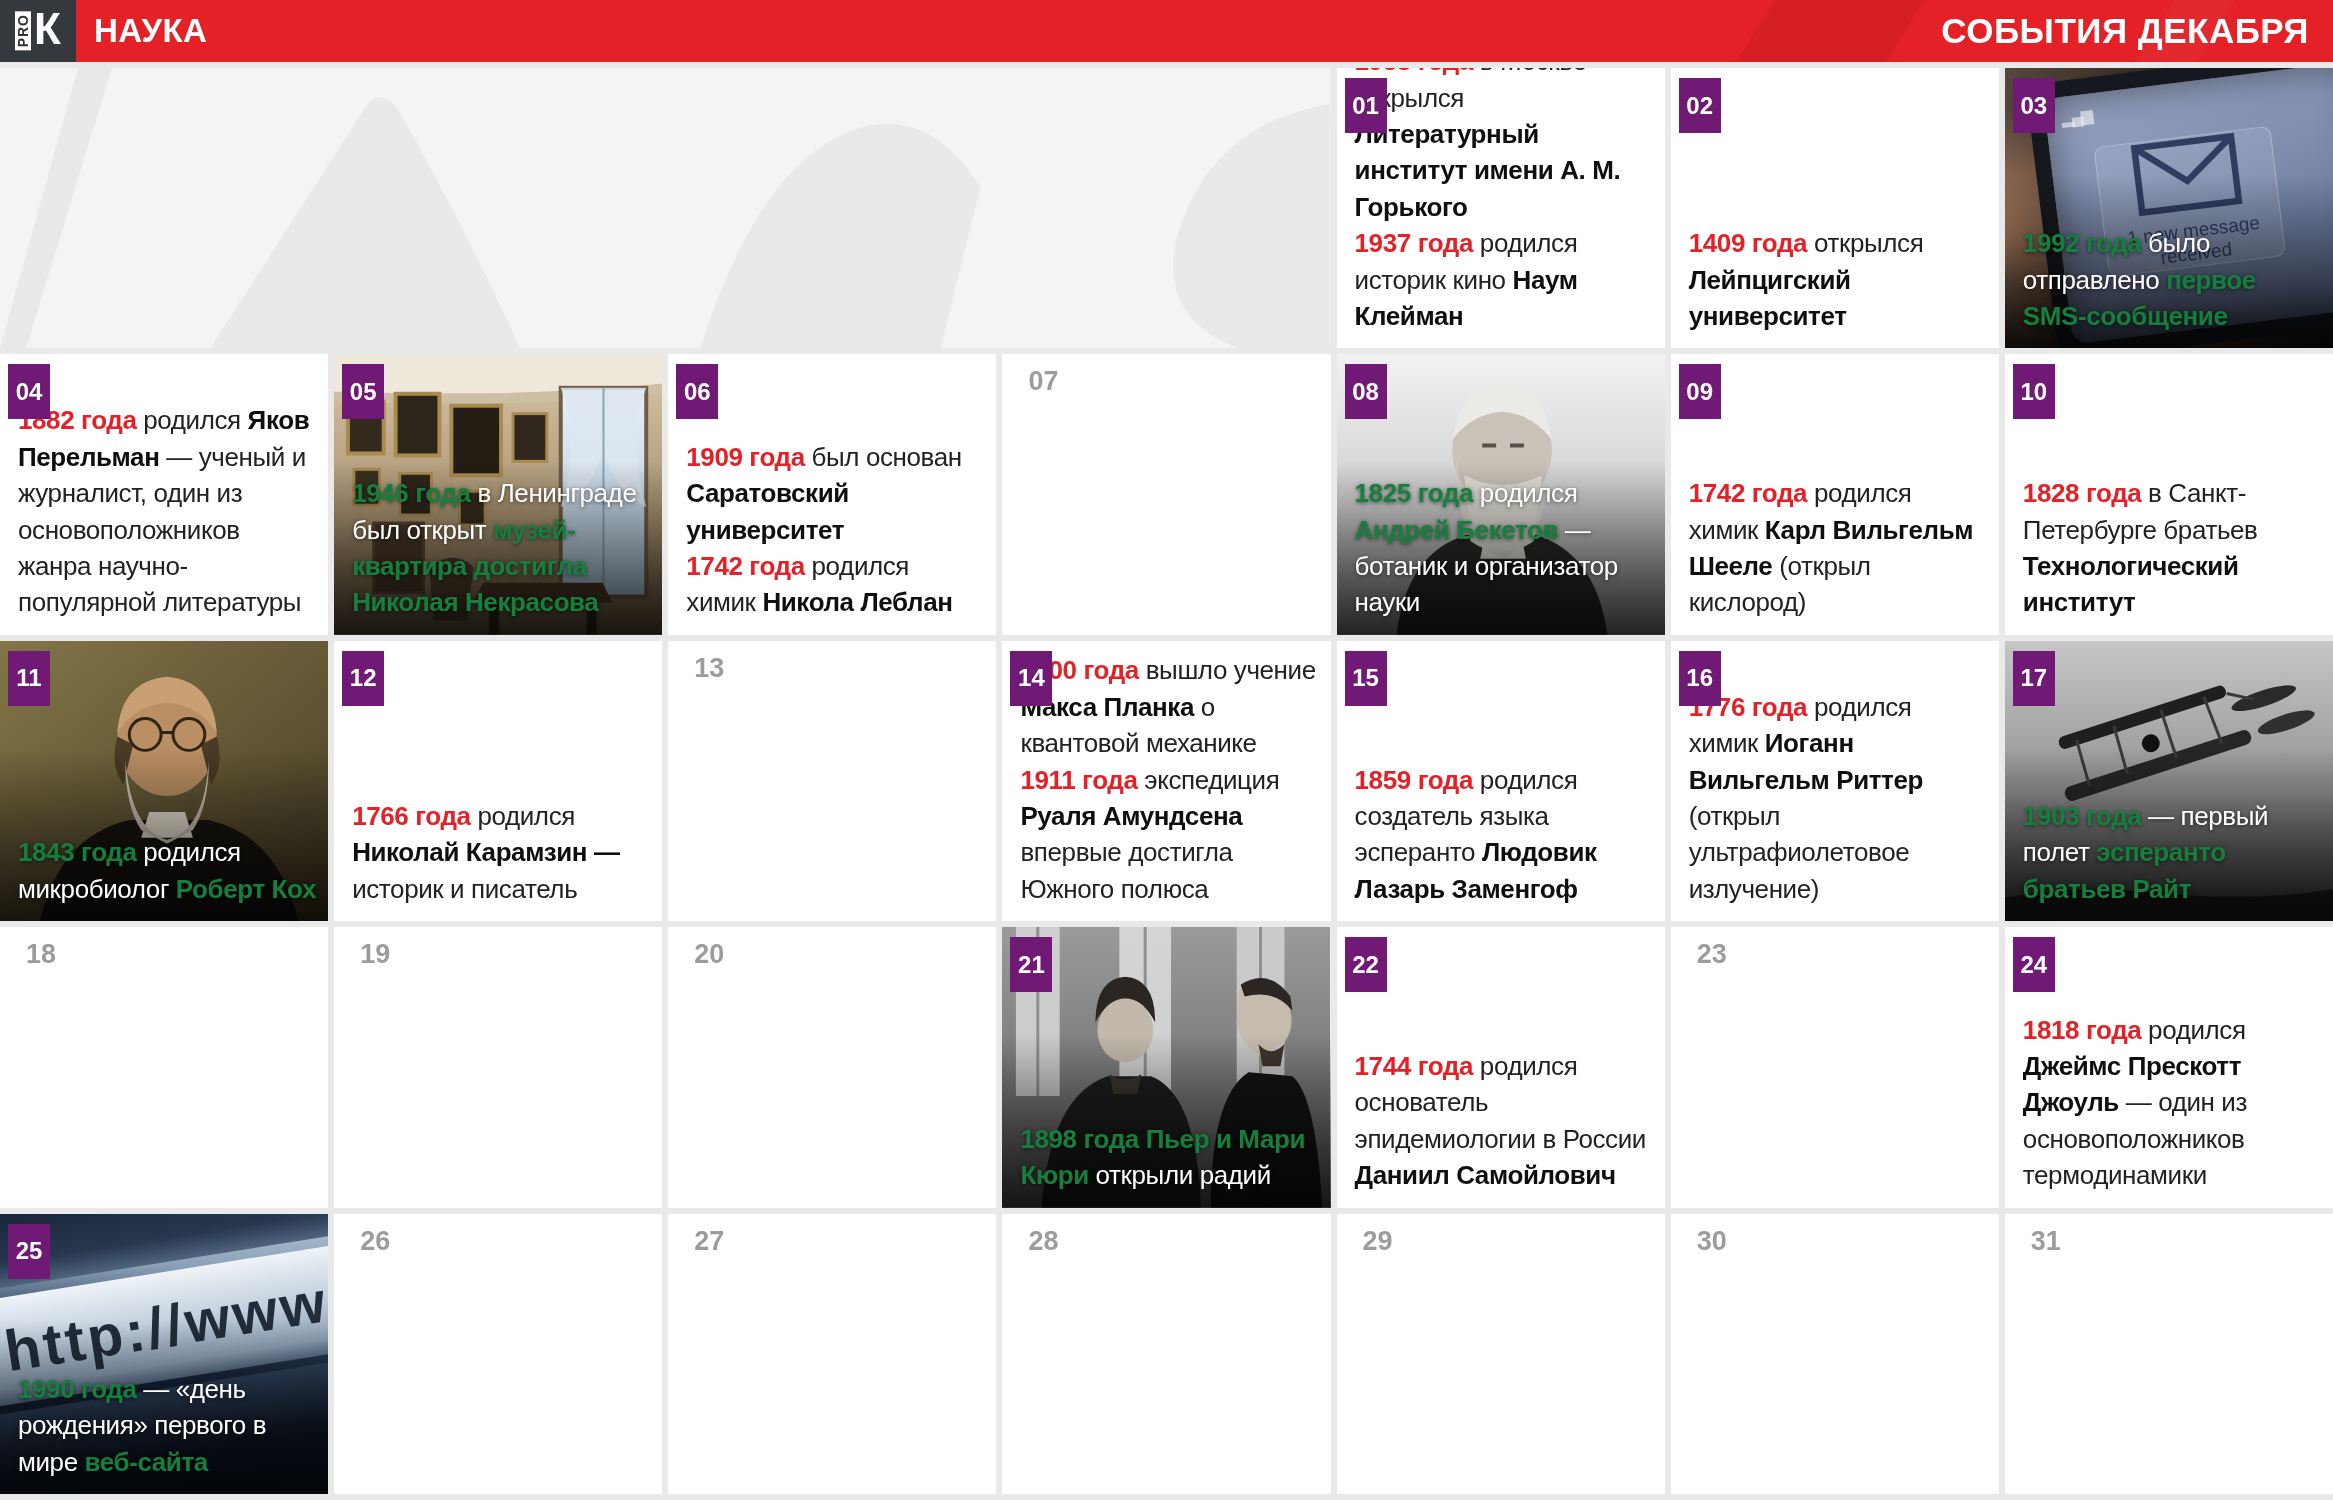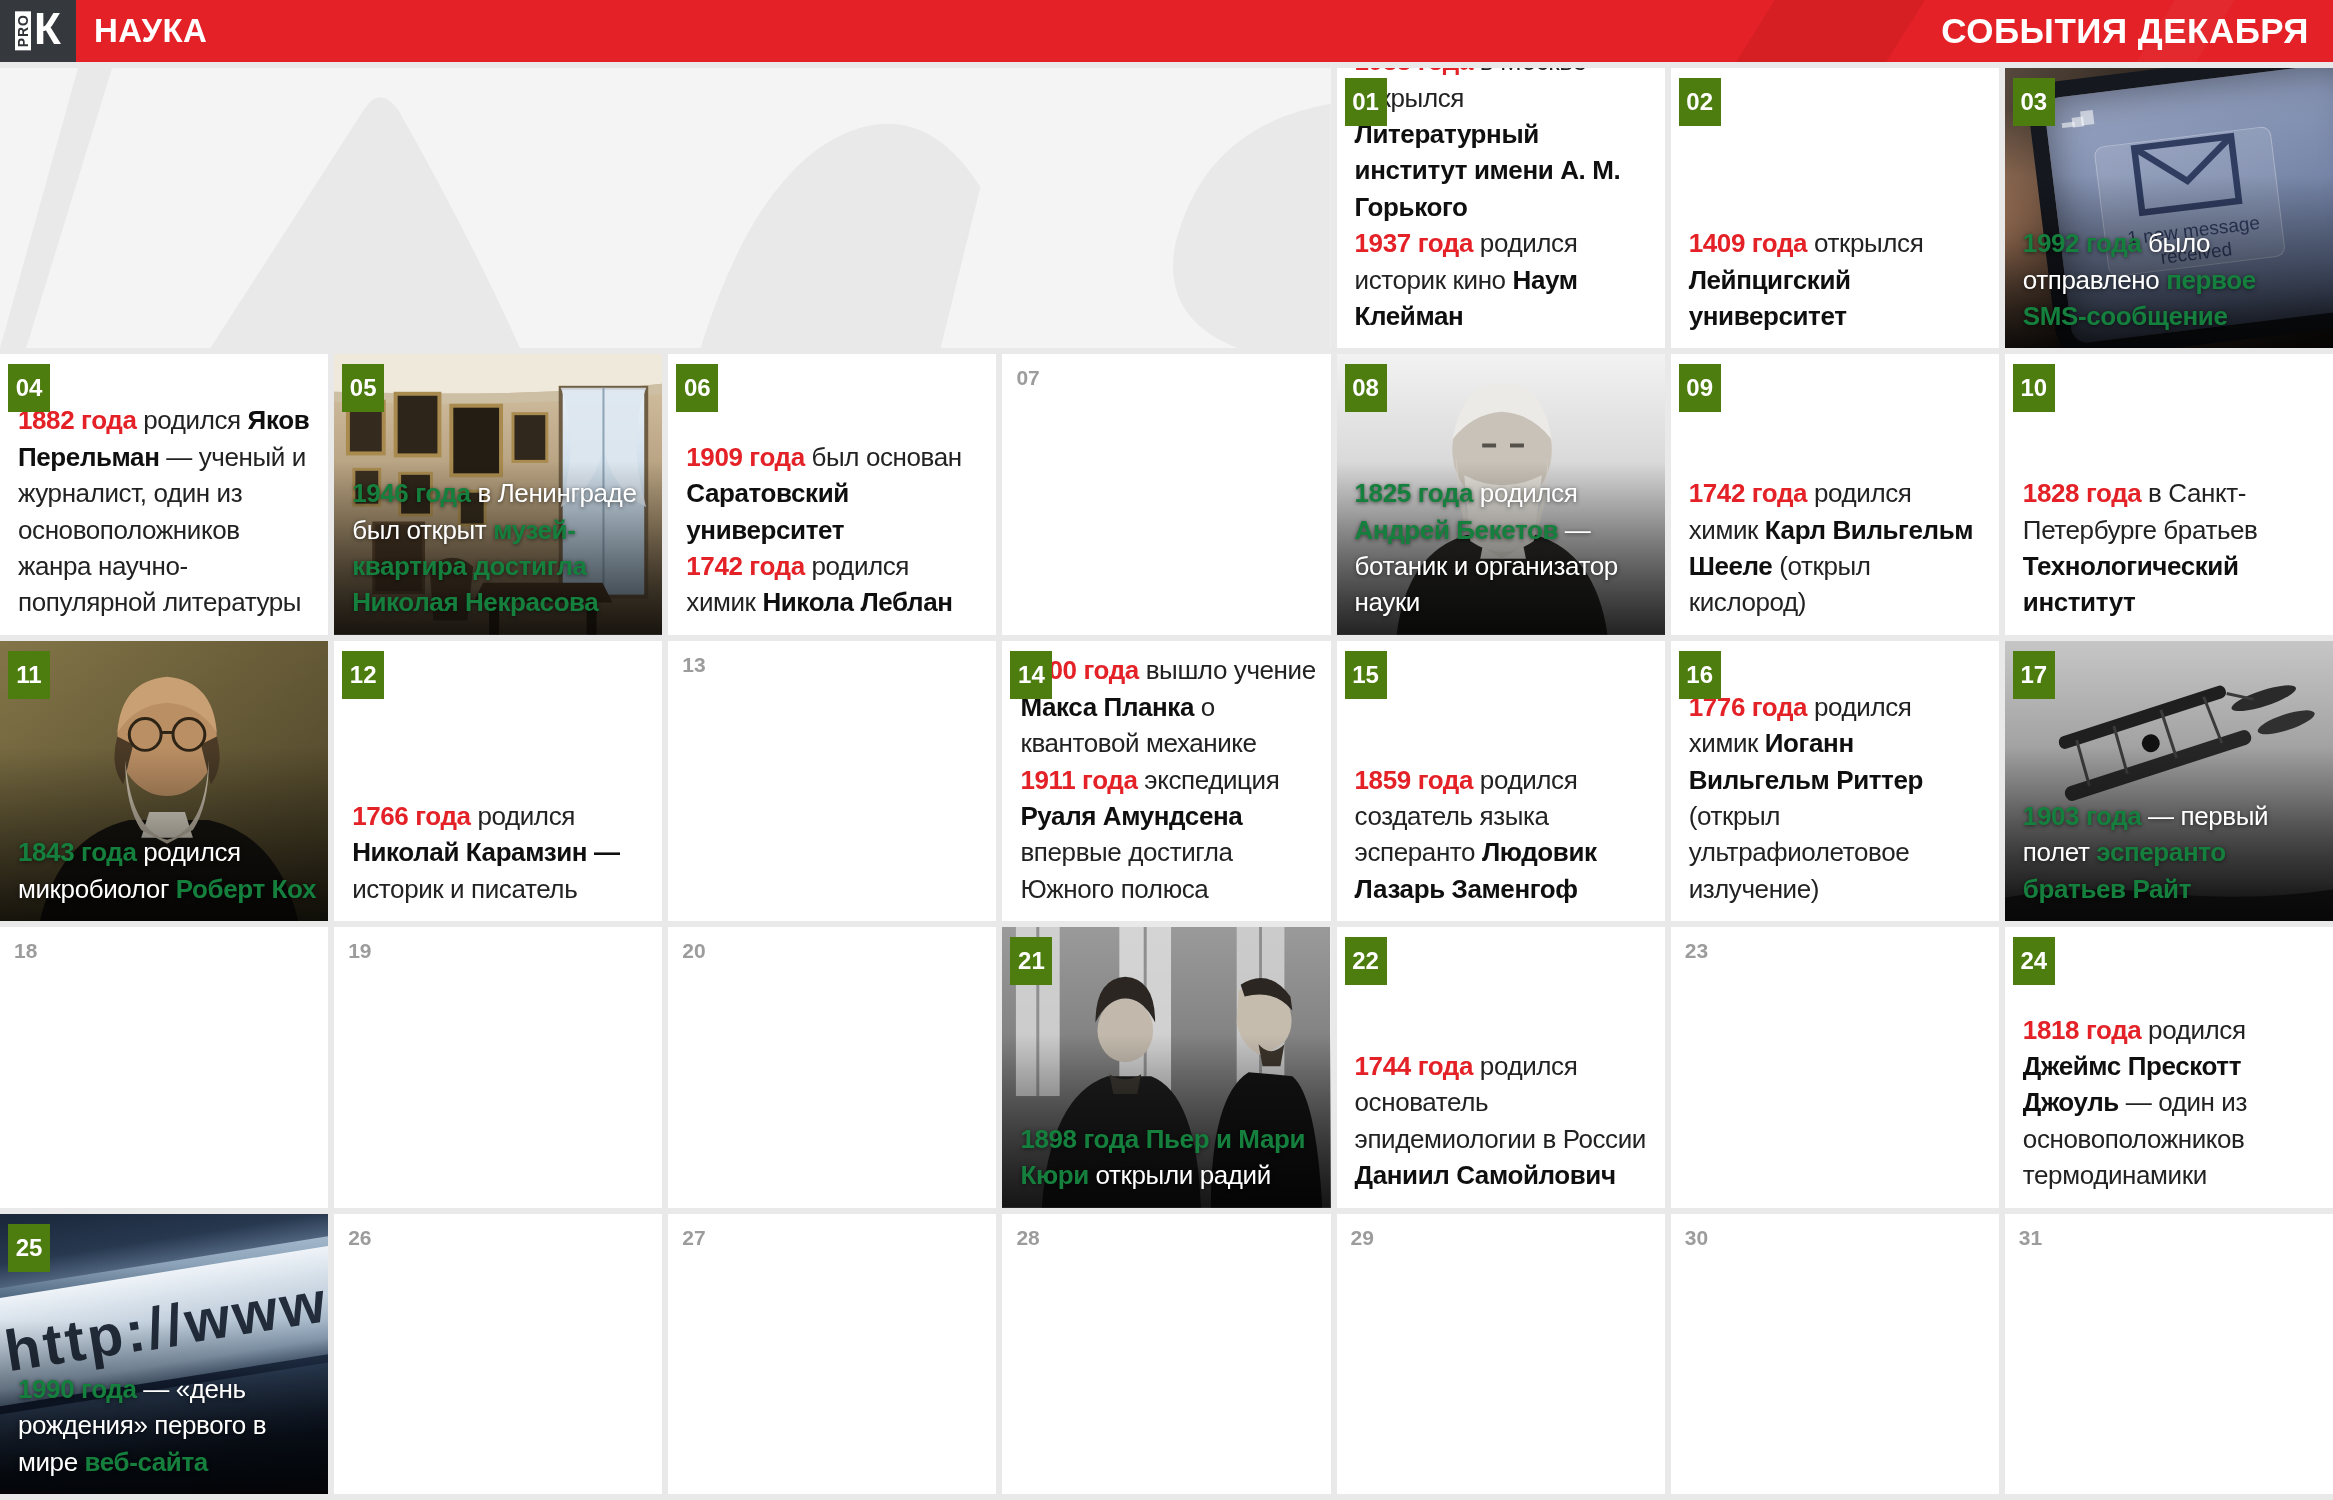--- a/index.html
+++ b/index.html
@@ -14,22 +14,22 @@
   .logo-pro{writing-mode:vertical-rl;transform:rotate(180deg);background:#fff;color:#2f3338;font-weight:700;font-size:14px;letter-spacing:1px;padding:3px 1px;line-height:1;}
   .logo-k{color:#fff;font-weight:700;font-size:44px;line-height:1;margin-top:-4px;}
   .hdr-title{color:#fff;font-size:33px;font-weight:700;letter-spacing:.5px;margin-left:18px;}
   .hdr-right{color:#fff;font-size:35px;font-weight:700;letter-spacing:.5px;margin-left:auto;margin-right:24px;position:relative;z-index:2;}
 
   
   .grid{position:absolute;top:68px;left:0;right:0;bottom:6px;display:grid;grid-template-columns:repeat(7,1fr);grid-auto-rows:1fr;gap:6px;}
   .panel{grid-column:span 4;background:#f4f4f4;position:relative;overflow:hidden;}
   .panel svg{display:block;width:100%;height:100%;}
   .cell{position:relative;background:#fff;overflow:hidden;}
-  .badge{position:absolute;top:10px;left:8px;z-index:4;min-width:42px;height:48px;display:flex;align-items:center;justify-content:center;background:#4d7c0f;color:#fff;font-size:24px;font-weight:700;padding:16px 6px;box-sizing:border-box;}
-  .daynum{display:block;padding:12px 0 0 14px;font-size:21px;font-weight:700;color:#9c9c9c;}
+  .badge{position:absolute;top:10px;left:8px;z-index:4;min-width:42px;height:55px;display:flex;align-items:center;justify-content:center;background:#701a75;color:#fff;font-size:24px;font-weight:700;padding:16px 6px;box-sizing:border-box;}
+  .daynum{display:block;padding:12px 0 0 14px;font-size:27px;font-weight:700;color:#9c9c9c;margin-left:12px;}
   .event{position:absolute;left:18px;right:12px;bottom:14px;font-size:26px;line-height:1.4;letter-spacing:-.4px;color:#222;z-index:3;}
   .event .y{font-weight:700;color:#e32126;}
   .event .bold{font-weight:700;color:#0f0f0f;}
   .photo-cell .event{color:#fff;text-shadow:0 1px 4px rgba(0,0,0,.6);}
   .photo-cell .event .y,.photo-cell .event .bold{color:#15803d;}
   .fade{position:absolute;left:0;right:0;bottom:0;height:62%;z-index:2;background:linear-gradient(180deg,rgba(0,0,0,0) 0%,rgba(0,0,0,.35) 45%,rgba(0,0,0,.78) 100%);}
 
   
   .ph{position:absolute;inset:0;overflow:hidden;z-index:1;}
   .ph svg{display:block;width:100%;height:100%;}

